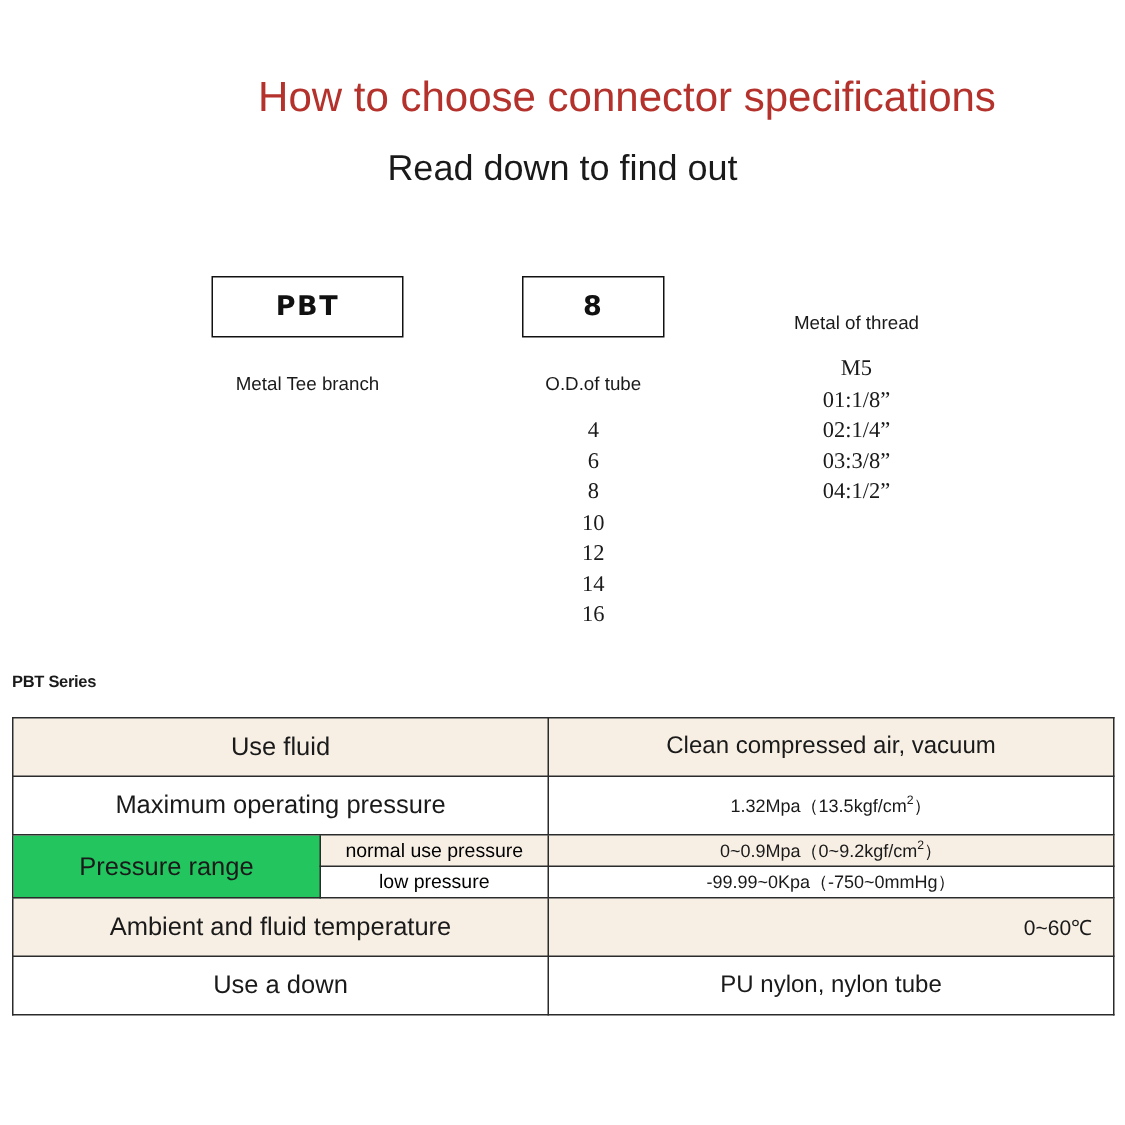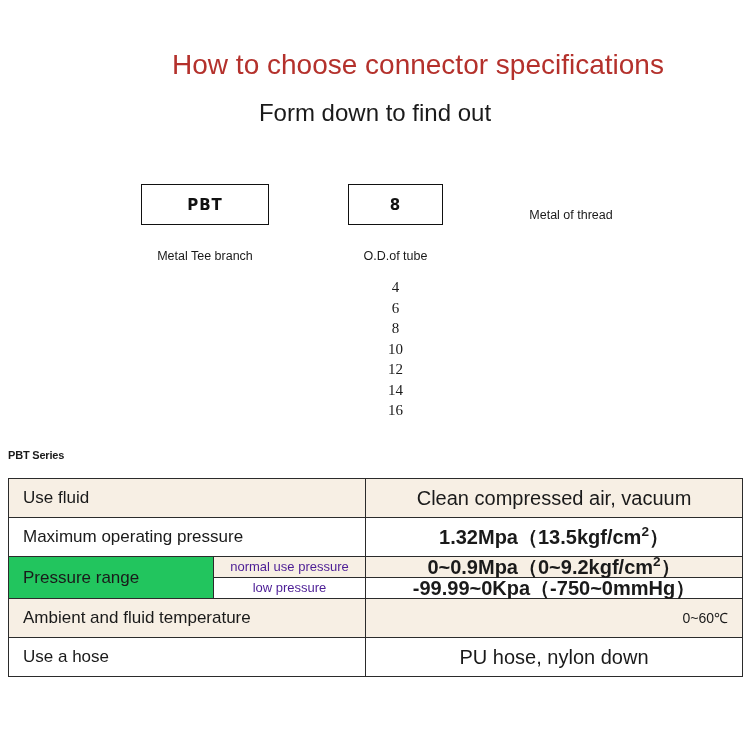--- a/index.html
+++ b/index.html
@@ -66,21 +66,21 @@
     height: 41px;
     border: 1.5px solid #111111;
     background: #ffffff;
     display: flex;
     align-items: center;
     justify-content: center;
   }
   .code-box-text {
     font-family: "DejaVu Sans", sans-serif;
     font-weight: bold;
-    font-size: 15px;
+    font-size: 18px;
     letter-spacing: 1px;
     color: #111111;
     line-height: 22px;
   }
   .code-caption {
     margin-top: 23px;
     width: 100%;
     text-align: center;
     font-size: 12.5px;
     color: #1a1a1a;
@@ -128,37 +128,37 @@
   .spec-table td {
     border: 1px solid #2b2b2b;
     padding: 0 14px;
     font-size: 17px;
     color: #1a1a1a;
     vertical-align: middle;
     line-height: 20px;
   }
   .spec-table tr.beige > td { background: #f7efe4; }
   .spec-table tr.plain > td { background: #ffffff; }
-  td.lbl  { text-align: left; height: 38px; }
+  td.lbl  { text-align: center; height: 38px; }
   td.val  { text-align: center; }
   td.sublbl {
     text-align: center;
     font-size: 13px;
-    color: #4c1d95;
-  }
-  td.val.big { font-size: 20px; }
-  td.val.mid { font-size: 20px; font-weight: bold; }
+    color: #000000;
+  }
+  td.val.big { font-size: 16px; }
+  td.val.mid { font-size: 12px; }
   td.val.sm  { font-size: 14px; text-align: right; }
   .sup { font-size: 0.68em; vertical-align: super; line-height: 0; }
 </style>
 </head>
 <body>
 
 <div class="title">How to choose connector specifications</div>
-<div class="subtitle">Form down to find out</div>
+<div class="subtitle">Read down to find out</div>
 
 <div class="code-section">
 
   <div class="code-col c1">
     <div class="code-box">
       <span class="code-box-text">PBT</span>
     </div>
     <div class="code-caption">Metal Tee branch</div>
     <div class="code-options"></div>
   </div>
@@ -174,20 +174,27 @@
         <div class="opt">8</div>
         <div class="opt">10</div>
         <div class="opt">12</div>
         <div class="opt">14</div>
         <div class="opt">16</div>
       </div>
   </div>
 
   <div class="code-col c3">
     <div class="code-caption">Metal of thread</div>
+    <div class="code-options">
+        <div class="opt">M5</div>
+        <div class="opt">01:1/8”</div>
+        <div class="opt">02:1/4”</div>
+        <div class="opt">03:3/8”</div>
+        <div class="opt">04:1/2”</div>
+      </div>
   </div>
 
 </div>
 
 <div class="series-heading">PBT Series</div>
 
 <table class="spec-table">
   <colgroup>
     <col style="width:205px">
     <col style="width:152px">
@@ -209,17 +216,17 @@
       </tr>
       <tr class="plain">
         <td class="sublbl">low pressure</td>
         <td class="val mid">-99.99~0Kpa（-750~0mmHg）</td>
       </tr>
       <tr class="beige">
         <td class="lbl" colspan="2">Ambient and fluid temperature</td>
         <td class="val sm">0~60℃</td>
       </tr>
       <tr class="plain">
-        <td class="lbl" colspan="2">Use a hose</td>
-        <td class="val big">PU hose, nylon down</td>
+        <td class="lbl" colspan="2">Use a down</td>
+        <td class="val big">PU nylon, nylon tube</td>
       </tr>
     </tbody>
 </table>
 
 </body></html>

